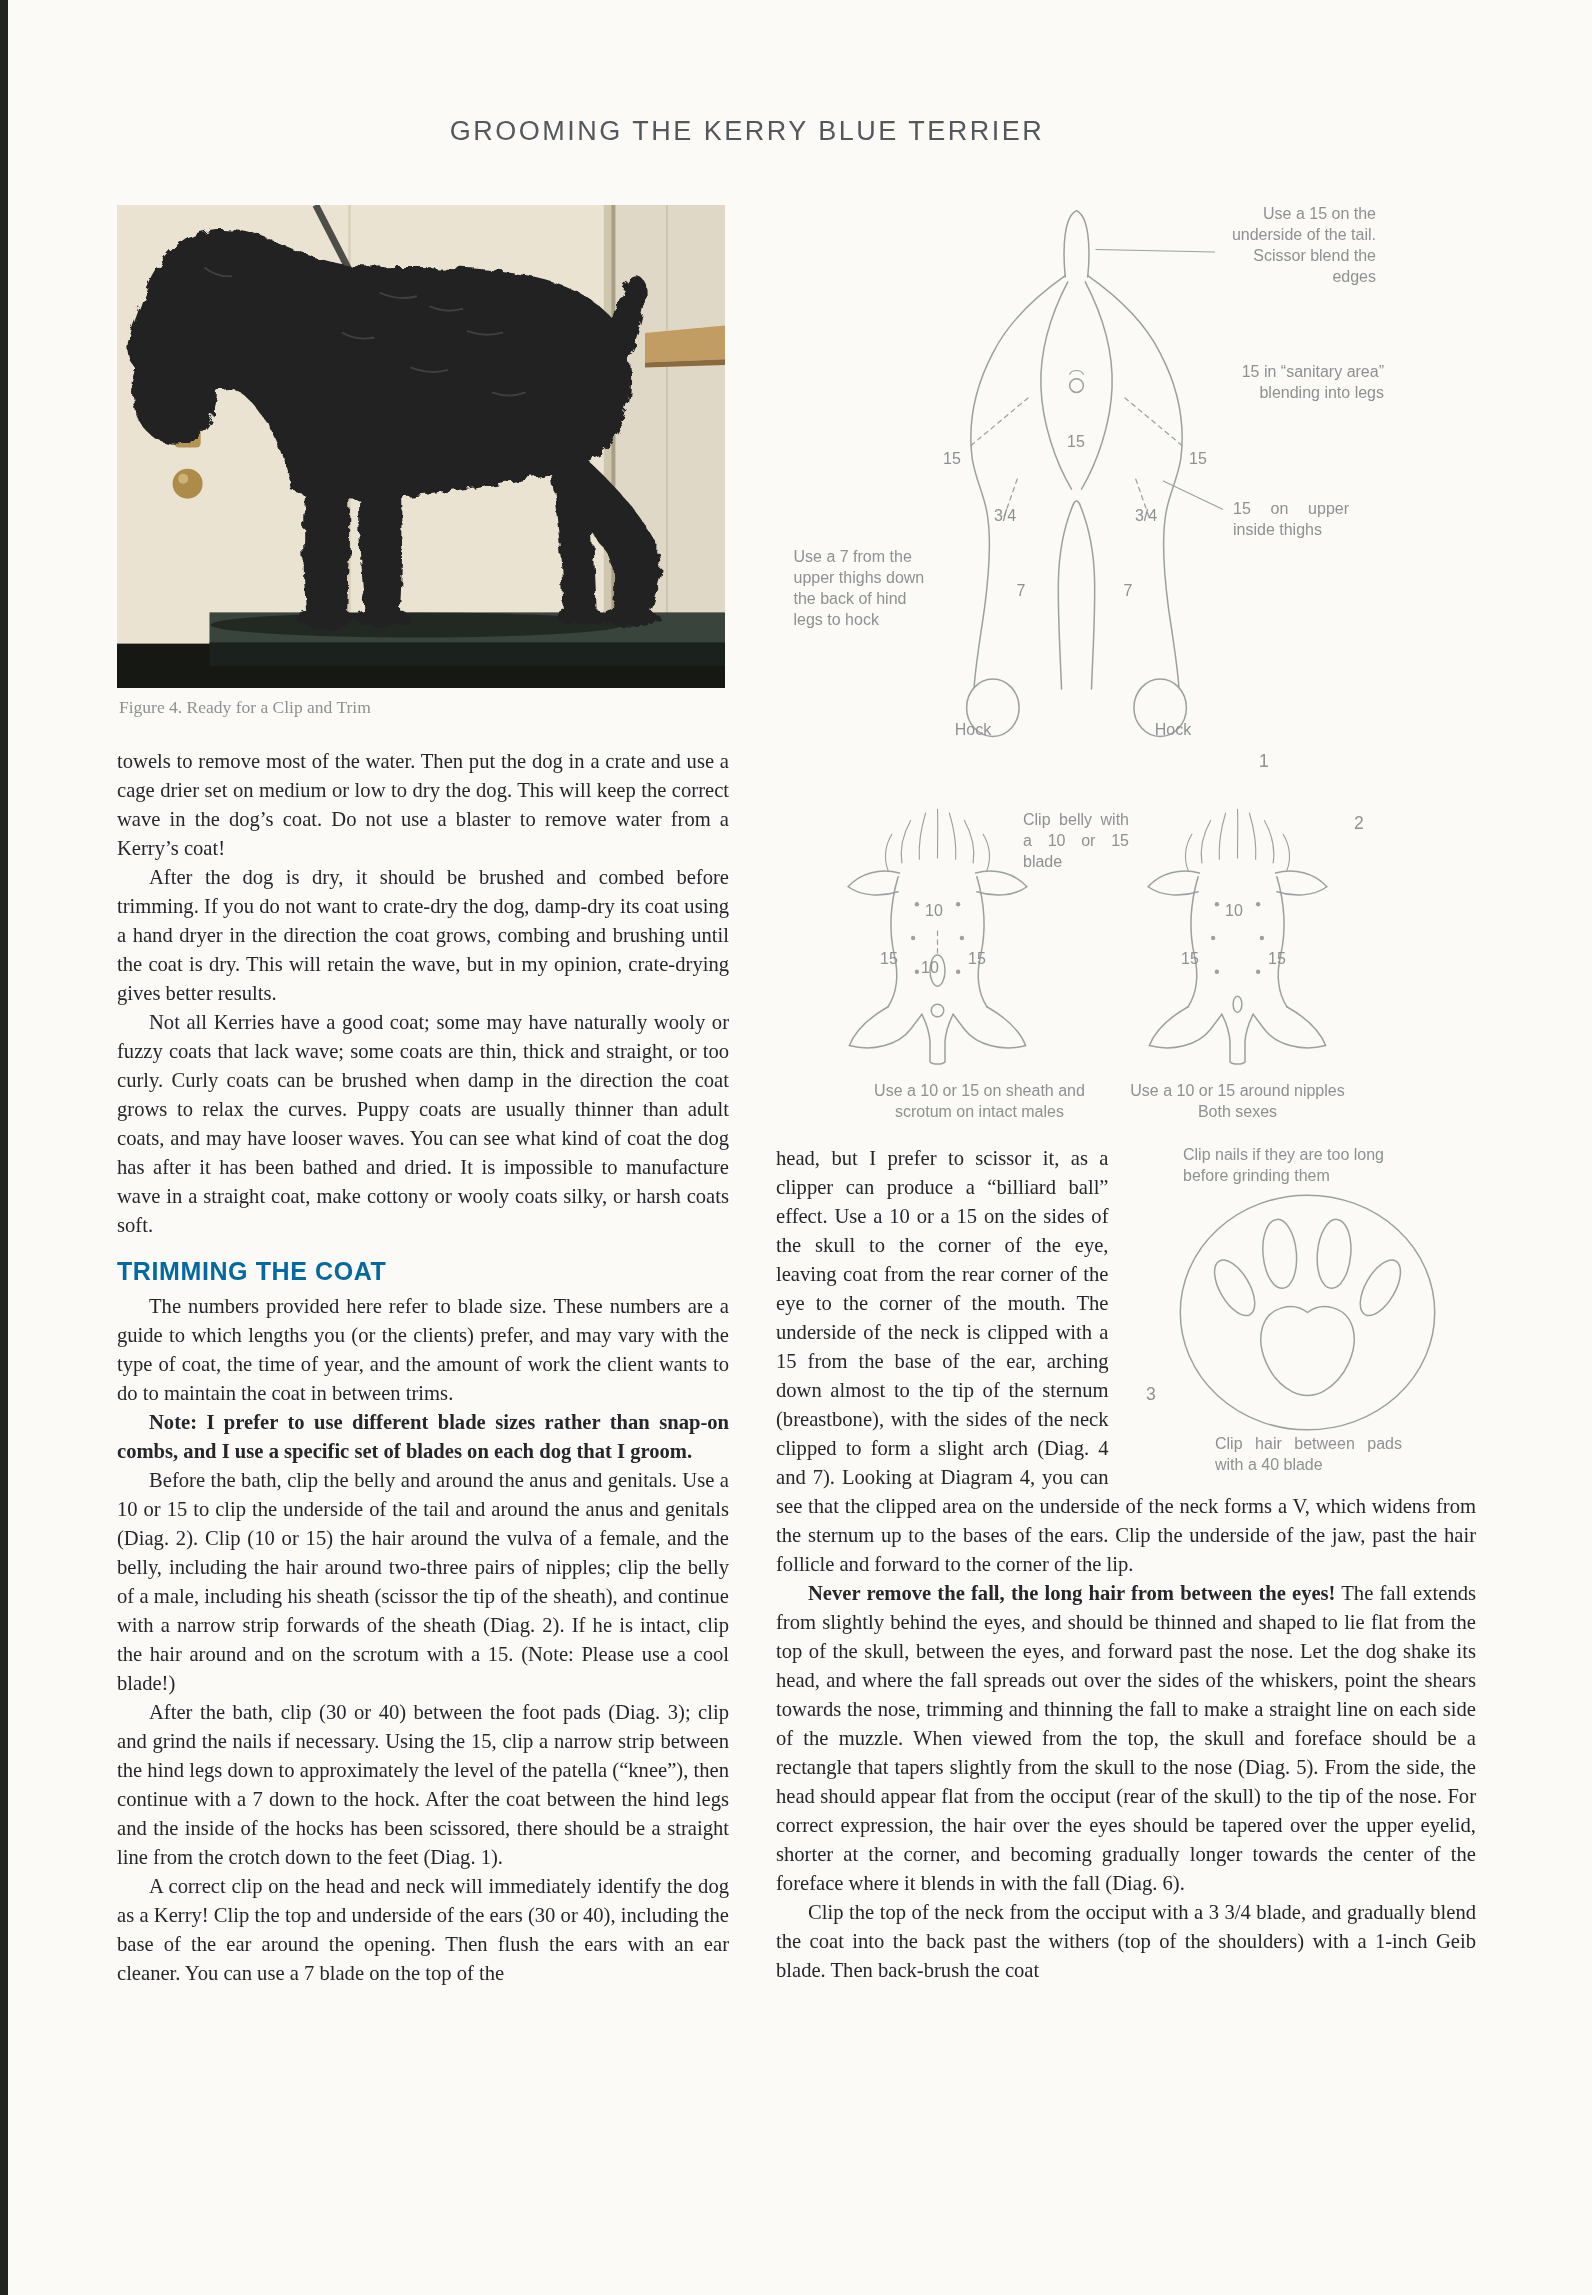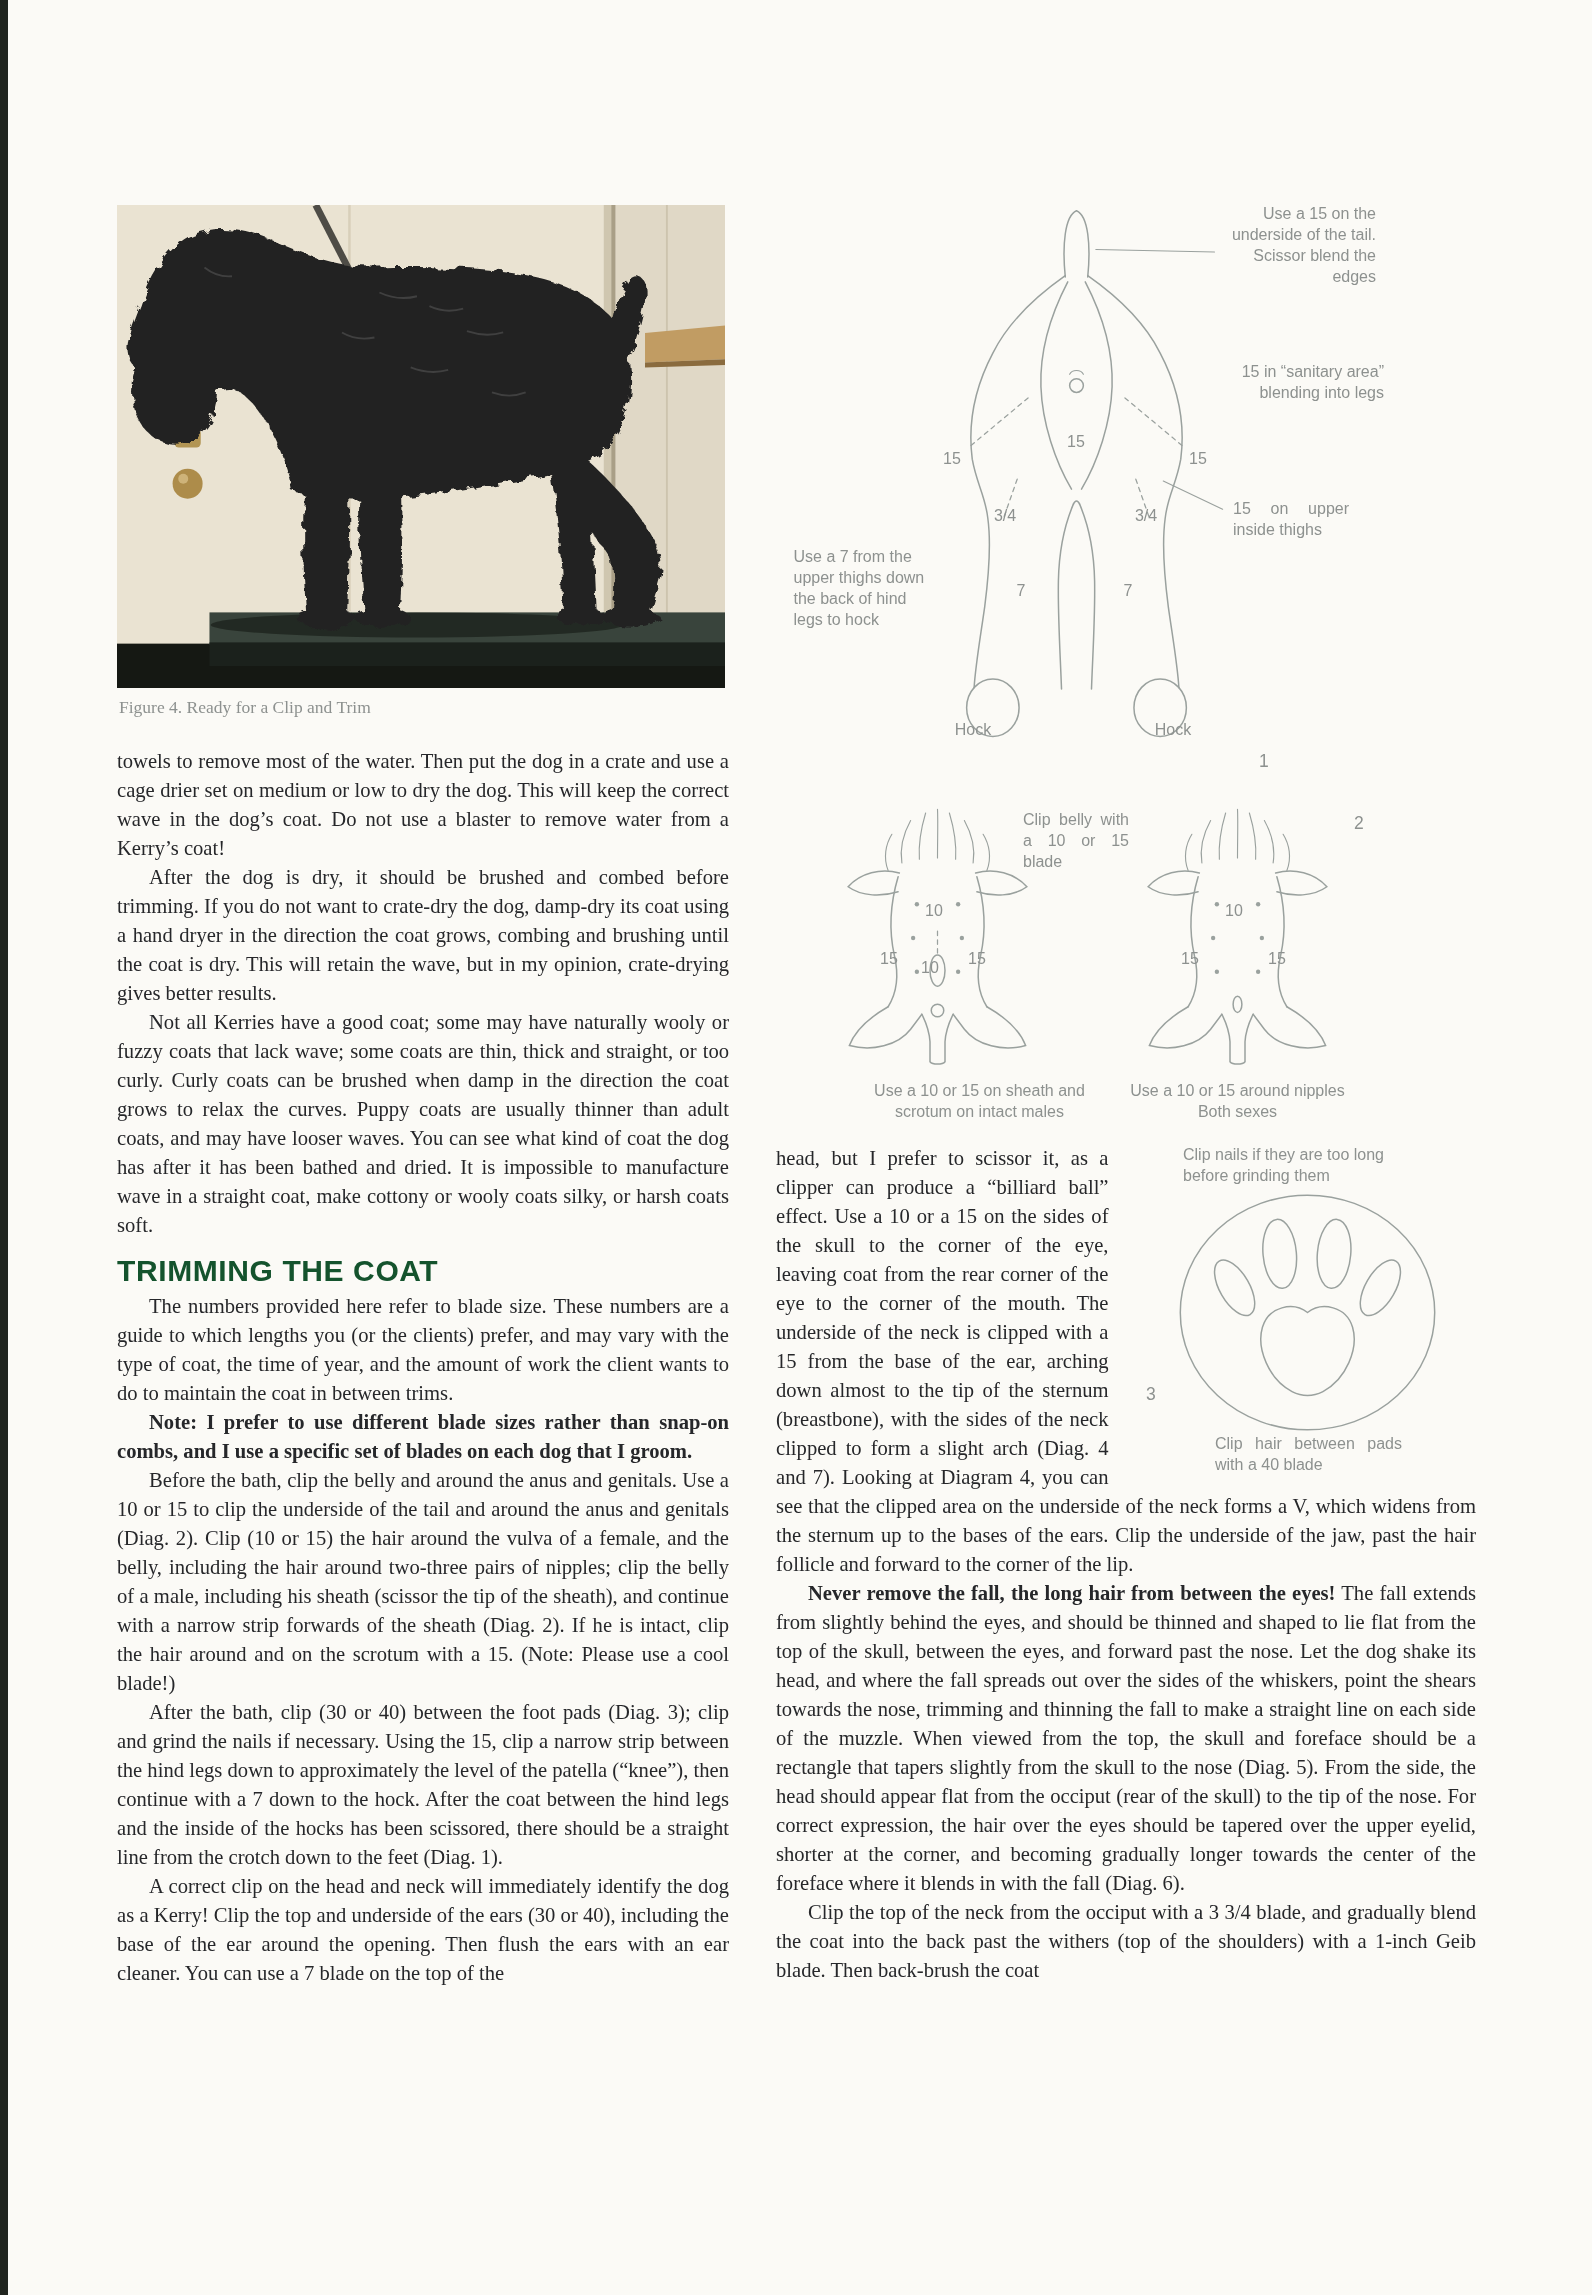--- a/index.html
+++ b/index.html
@@ -31,22 +31,22 @@
   }
   .col-right{
     position:absolute;left:776px;top:197px;width:700px;
     font-size:20.6px;line-height:29px;text-align:justify;
   }
   .col-left p,.col-right p{margin:0;text-indent:32px;}
   p.noindent{text-indent:0 !important;}
   p.boldnote{font-weight:bold;}
   h2.section{
     font-family:"Liberation Sans",sans-serif;
-    font-size:30px;line-height:26px;font-weight:bold;
-    color:#14532d;letter-spacing:0.6px;
+    font-size:25px;line-height:26px;font-weight:bold;
+    color:#0369a1;letter-spacing:0.6px;
     margin:17.5px 0 8.7px 0;
   }
   .diag{position:relative;width:100%;}
   #diagram-rear{height:581px;}
   #diagram-belly{height:350px;}
   .rc-text{margin-top:16px;}
   .paw-block{float:right;position:relative;width:350px;height:340px;margin:0 0 6.2px 17.5px;}
   .dlabel{
     position:absolute;
     font-family:"Liberation Sans",sans-serif;
@@ -70,20 +70,21 @@
   .line-art .dot{fill:#9aa19e;stroke:none;}
   .line-art .dash{stroke-dasharray:7 7;stroke-width:2;}
   .line-art .thin{stroke-width:1.8;}
 </style>
 </head>
 <body>
 
 <div class="page">
   <div class="spine"></div>
 
+  <div class="title">GROOMING THE KERRY BLUE TERRIER</div>
 
   <svg class="photo" viewBox="0 0 973 773" preserveAspectRatio="none">
     <defs>
       <filter id="fuzz" x="-8%" y="-8%" width="116%" height="116%">
         <feTurbulence type="fractalNoise" baseFrequency="0.055" numOctaves="3" seed="7" result="n"></feTurbulence>
         <feDisplacementMap in="SourceGraphic" in2="n" scale="16"></feDisplacementMap>
       </filter>
     </defs>
 
     <rect x="0" y="0" width="973" height="773" fill="#e3dccb"></rect>

